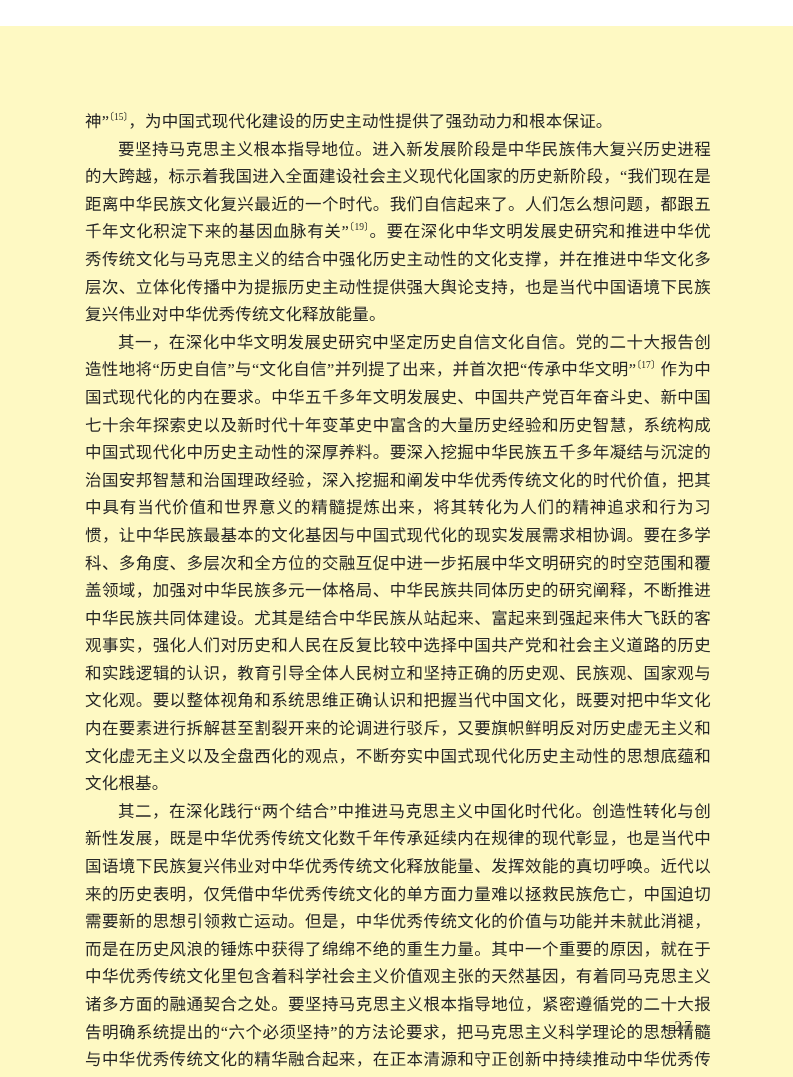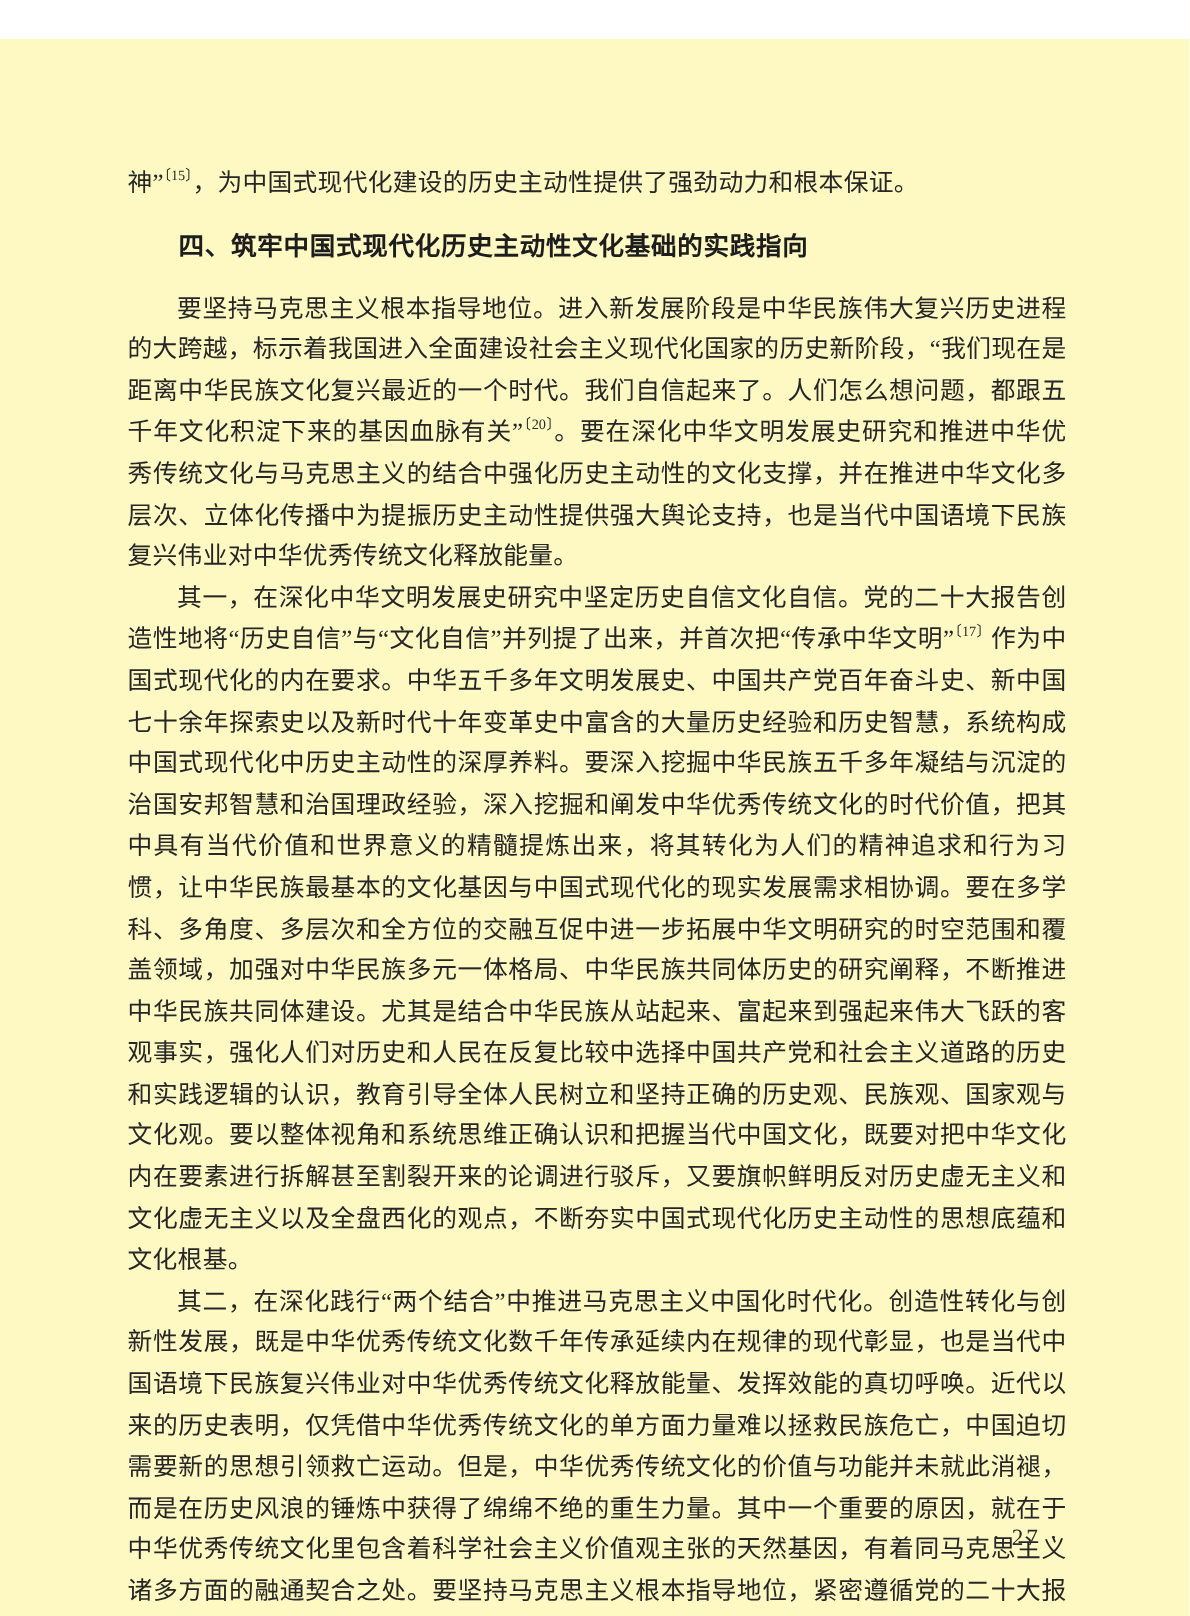--- a/index.html
+++ b/index.html
@@ -62,23 +62,22 @@
   }
 </style>
 </head>
 <body>
 
 <div class="page">
   <div class="content">
 
     <p class="body-par carryover"><span>神”</span><sup class="ref">〔15〕</sup><span>，为中国式现代化建设的历史主动性提供了强劲动力和根本保证。</span></p>
 
-    <h2 class="section-heading">四、筑牢中国式现代化历史主动性文化基础的实践指向</h2>
 
-    <p class="body-par"><span>要坚持马克思主义根本指导地位。进入新发展阶段是中华民族伟大复兴历史进程的大跨越，标示着我国进入全面建设社会主义现代化国家的历史新阶段，“我们现在是距离中华民族文化复兴最近的一个时代。我们自信起来了。人们怎么想问题，都跟五千年文化积淀下来的基因血脉有关”</span><sup class="ref">〔20〕</sup><span>。要在深化中华文明发展史研究和推进中华优秀传统文化与马克思主义的结合中强化历史主动性的文化支撑，并在推进中华文化多层次、立体化传播中为提振历史主动性提供强大舆论支持，也是当代中国语境下民族复兴伟业对中华优秀传统文化释放能量。</span></p>
+    <p class="body-par"><span>要坚持马克思主义根本指导地位。进入新发展阶段是中华民族伟大复兴历史进程的大跨越，标示着我国进入全面建设社会主义现代化国家的历史新阶段，“我们现在是距离中华民族文化复兴最近的一个时代。我们自信起来了。人们怎么想问题，都跟五千年文化积淀下来的基因血脉有关”</span><sup class="ref">〔19〕</sup><span>。要在深化中华文明发展史研究和推进中华优秀传统文化与马克思主义的结合中强化历史主动性的文化支撑，并在推进中华文化多层次、立体化传播中为提振历史主动性提供强大舆论支持，也是当代中国语境下民族复兴伟业对中华优秀传统文化释放能量。</span></p>
 
     <p class="body-par"><span>其一，在深化中华文明发展史研究中坚定历史自信文化自信。党的二十大报告创造性地将“历史自信”与“文化自信”并列提了出来，并首次把“传承中华文明”</span><sup class="ref">〔17〕</sup><span>作为中国式现代化的内在要求。中华五千多年文明发展史、中国共产党百年奋斗史、新中国七十余年探索史以及新时代十年变革史中富含的大量历史经验和历史智慧，系统构成中国式现代化中历史主动性的深厚养料。要深入挖掘中华民族五千多年凝结与沉淀的治国安邦智慧和治国理政经验，深入挖掘和阐发中华优秀传统文化的时代价值，把其中具有当代价值和世界意义的精髓提炼出来，将其转化为人们的精神追求和行为习惯，让中华民族最基本的文化基因与中国式现代化的现实发展需求相协调。要在多学科、多角度、多层次和全方位的交融互促中进一步拓展中华文明研究的时空范围和覆盖领域，加强对中华民族多元一体格局、中华民族共同体历史的研究阐释，不断推进中华民族共同体建设。尤其是结合中华民族从站起来、富起来到强起来伟大飞跃的客观事实，强化人们对历史和人民在反复比较中选择中国共产党和社会主义道路的历史和实践逻辑的认识，教育引导全体人民树立和坚持正确的历史观、民族观、国家观与文化观。要以整体视角和系统思维正确认识和把握当代中国文化，既要对把中华文化内在要素进行拆解甚至割裂开来的论调进行驳斥，又要旗帜鲜明反对历史虚无主义和文化虚无主义以及全盘西化的观点，不断夯实中国式现代化历史主动性的思想底蕴和文化根基。</span></p>
 
     <p class="body-par"><span>其二，在深化践行“两个结合”中推进马克思主义中国化时代化。创造性转化与创新性发展，既是中华优秀传统文化数千年传承延续内在规律的现代彰显，也是当代中国语境下民族复兴伟业对中华优秀传统文化释放能量、发挥效能的真切呼唤。近代以来的历史表明，仅凭借中华优秀传统文化的单方面力量难以拯救民族危亡，中国迫切需要新的思想引领救亡运动。但是，中华优秀传统文化的价值与功能并未就此消褪，而是在历史风浪的锤炼中获得了绵绵不绝的重生力量。其中一个重要的原因，就在于中华优秀传统文化里包含着科学社会主义价值观主张的天然基因，有着同马克思主义诸多方面的融通契合之处。要坚持马克思主义根本指导地位，紧密遵循党的二十大报告明确系统提出的“六个必须坚持”的方法论要求，把马克思主义科学理论的思想精髓与中华优秀传统文化的精华融合起来，在正本清源和守正创新中持续推动中华优秀传统文化转换和发展，以中华优秀传统文化的生命力激活马克思主义的真理力量。要深化马克思主义理论研究与建设，在时代之变、中国之进、人民之呼中承百代之流、会当今之变，深化对中国式现代化的规律性认识，以两种文化的汇通融合接续创造能够回应和解决当代中国实际问题的理论形态和实践形态，不断赋予马克思主义鲜明的实践特色、民族特色和时代特色，让马克思主义在中国牢牢扎根并更好指导中国实践，为中国式现代化历史主动性的发挥提供正确理论指导。</span></p>
 
   </div>
 
   <div class="page-number">· 27 ·</div>
 </div>
 

